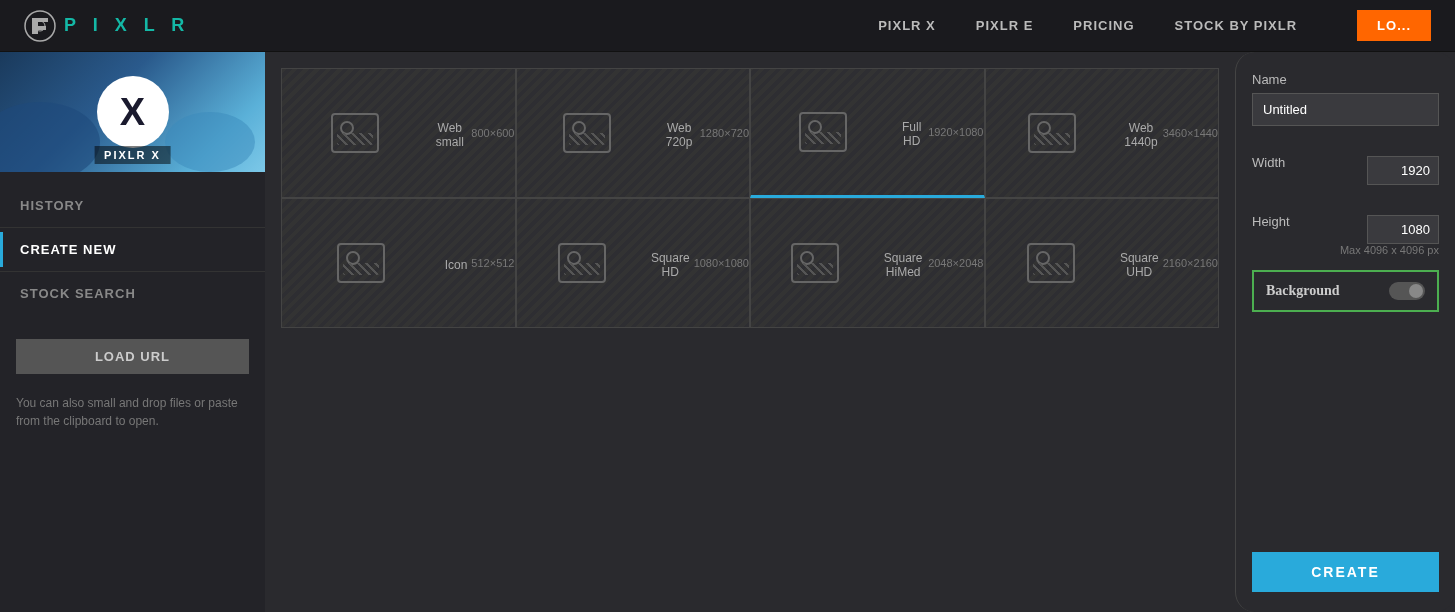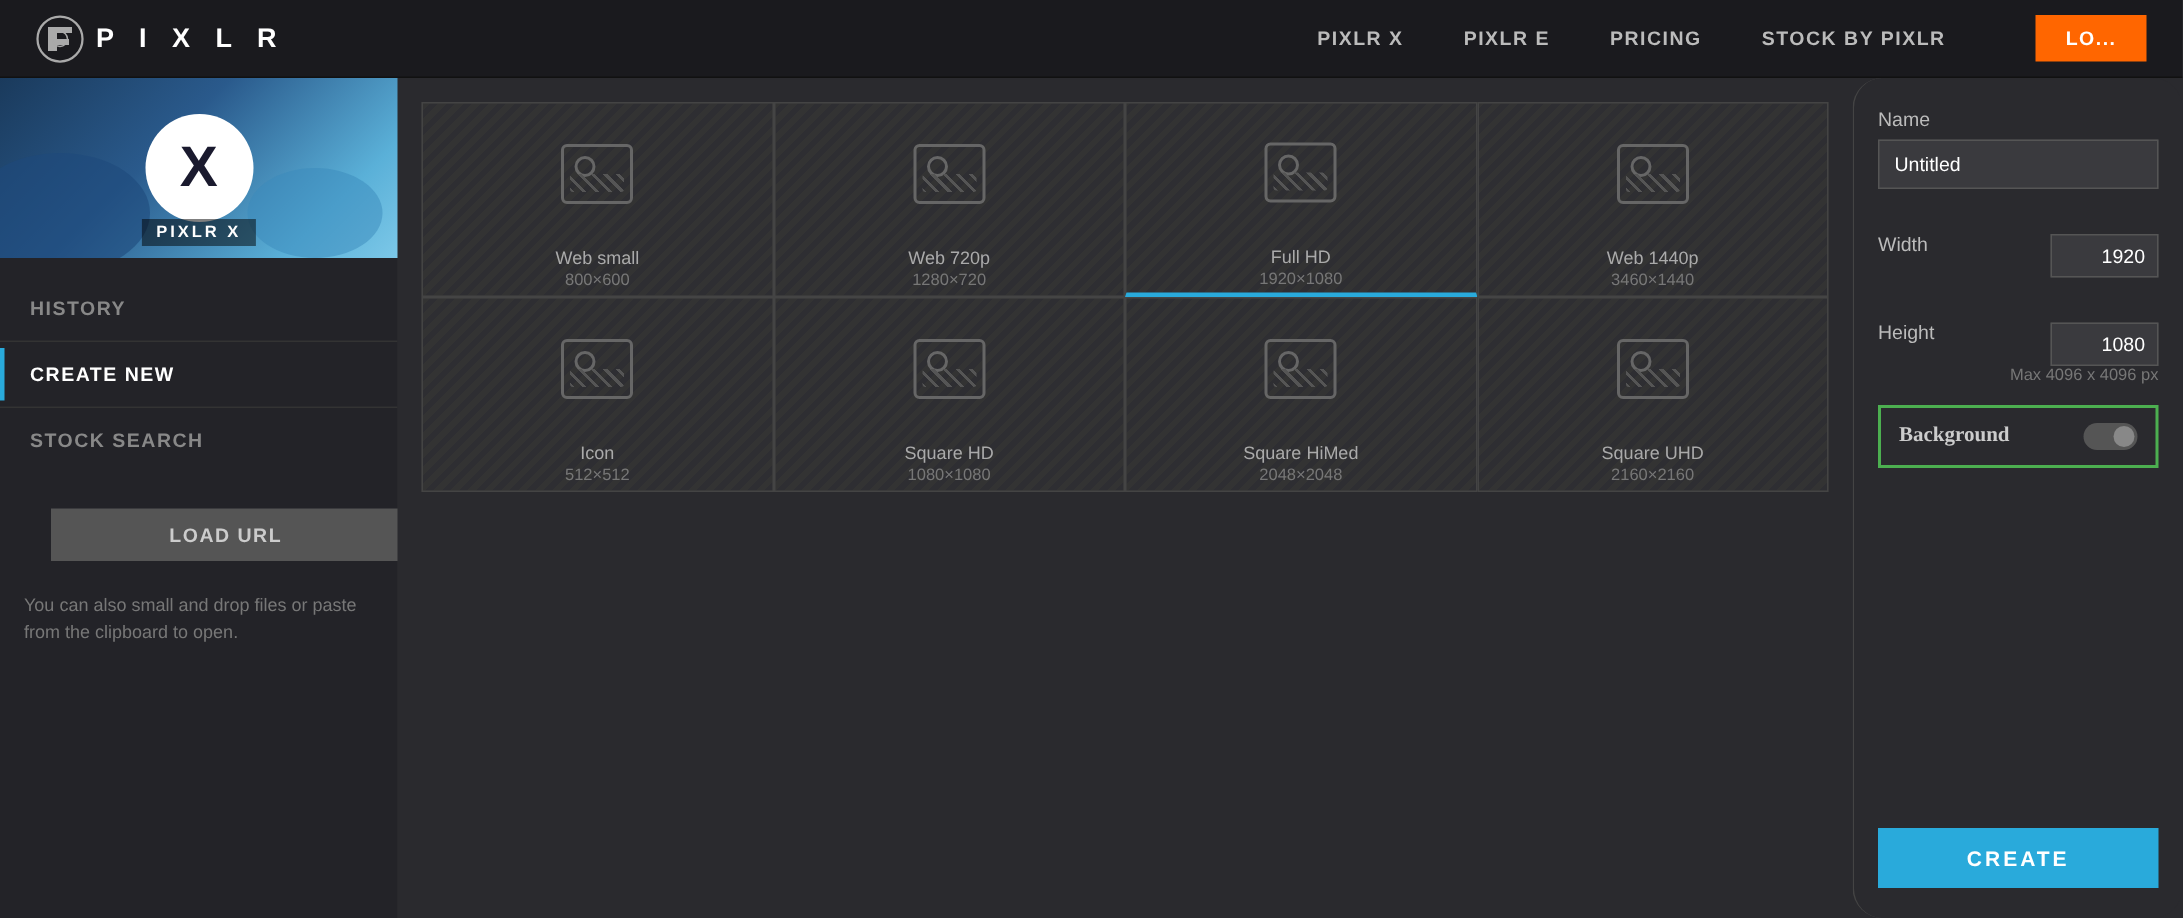--- a/index.html
+++ b/index.html
@@ -25,21 +25,21 @@
       display: flex;
       align-items: center;
       gap: 8px;
       margin-right: auto;
     }
     .logo-icon {
       width: 32px;
       height: 32px;
     }
     .logo-text {
-      color: #ffffff;
+      color: #14b8a6;
       font-size: 18px;
       font-weight: bold;
       letter-spacing: 6px;
     }
     .nav-links {
       display: flex;
       align-items: center;
       gap: 40px;
     }
     .nav-link {
@@ -185,21 +185,20 @@
     .btn-load-url {
       background: #555;
       color: #ccc;
       border: none;
       padding: 10px;
       font-size: 13px;
       font-weight: bold;
       letter-spacing: 1px;
       cursor: pointer;
       width: 100%;
-      margin-left: 18px;
     }
     .sidebar-hint {
       padding: 8px 16px;
       font-size: 12px;
       color: #777;
       line-height: 1.5;
     }
 
     
     .center {
@@ -210,21 +209,20 @@
     }
     .template-grid {
       display: grid;
       grid-template-columns: repeat(4, 1fr);
       gap: 0;
     }
     .template-card {
       background: #333;
       border: 1px solid #444;
       display: flex;
-      flex-direction: column;
       align-items: center;
       justify-content: center;
       cursor: pointer;
       position: relative;
       height: 130px;
     }
     .template-card.selected {
       border-bottom: 3px solid #29aadb;
     }
     .template-card-inner {

